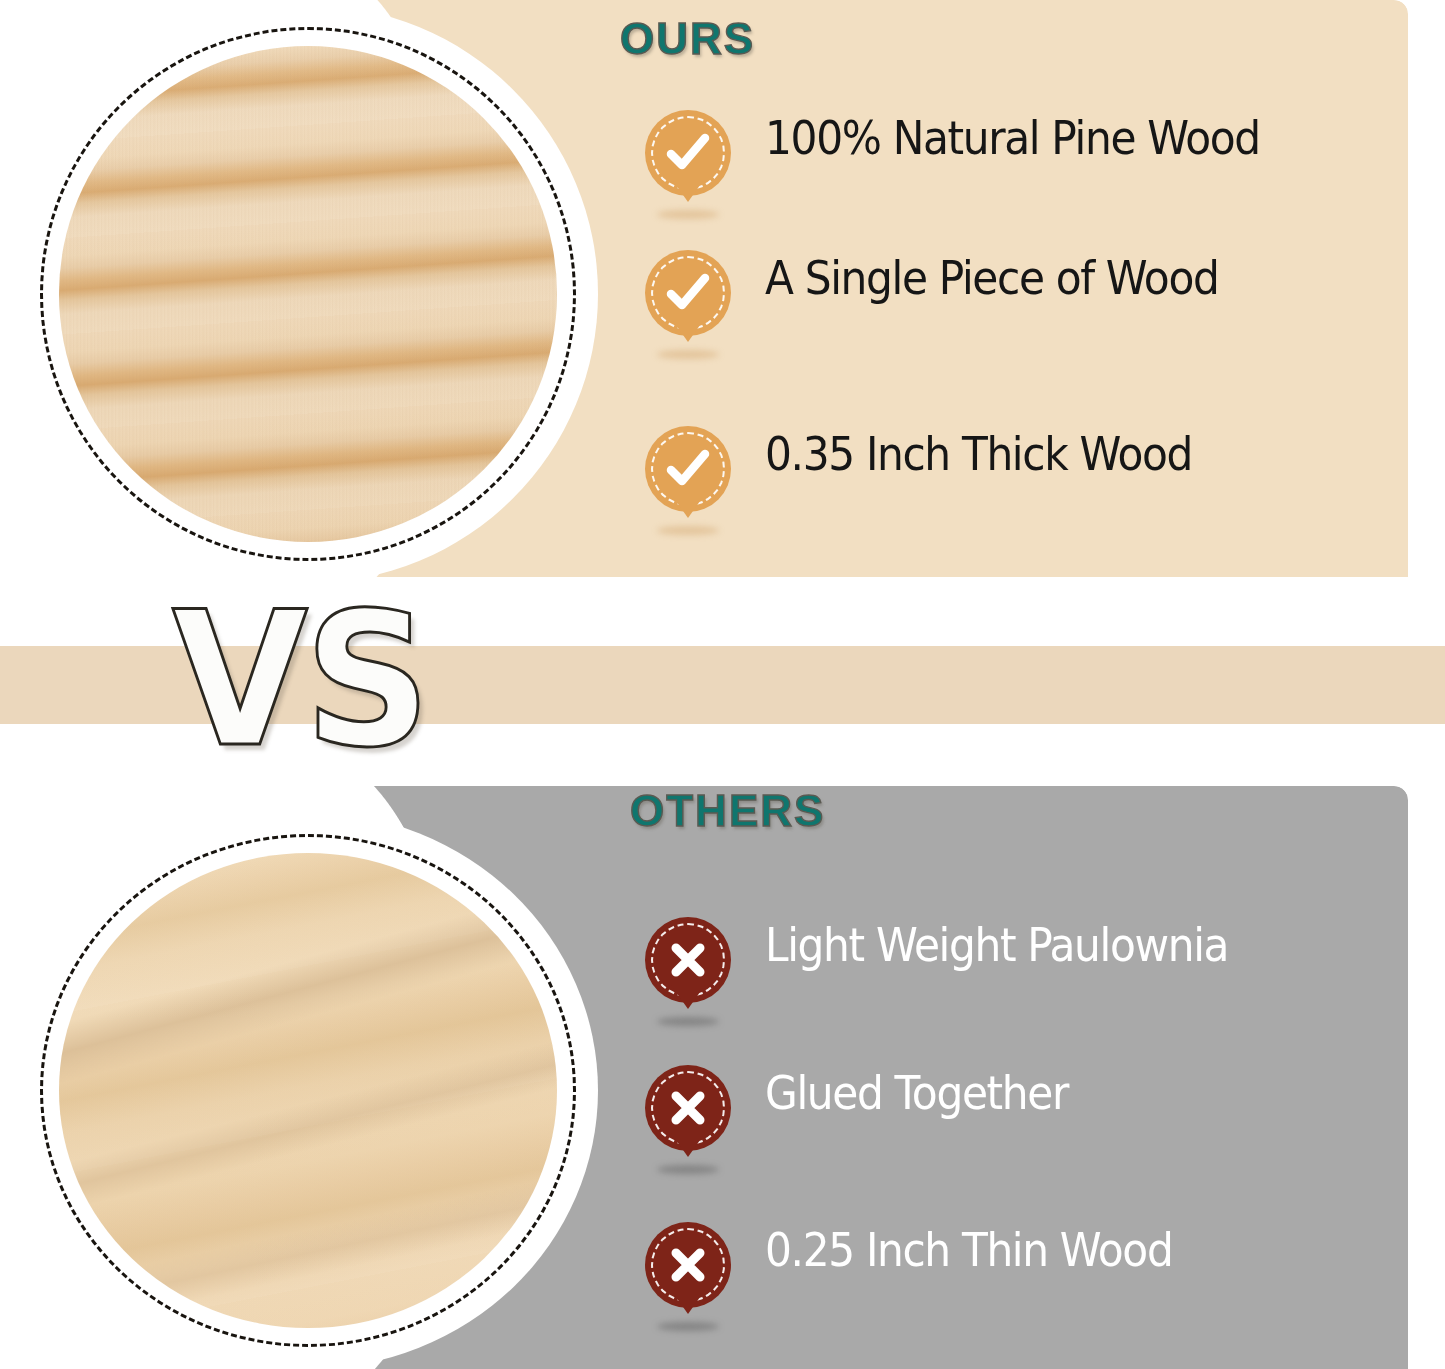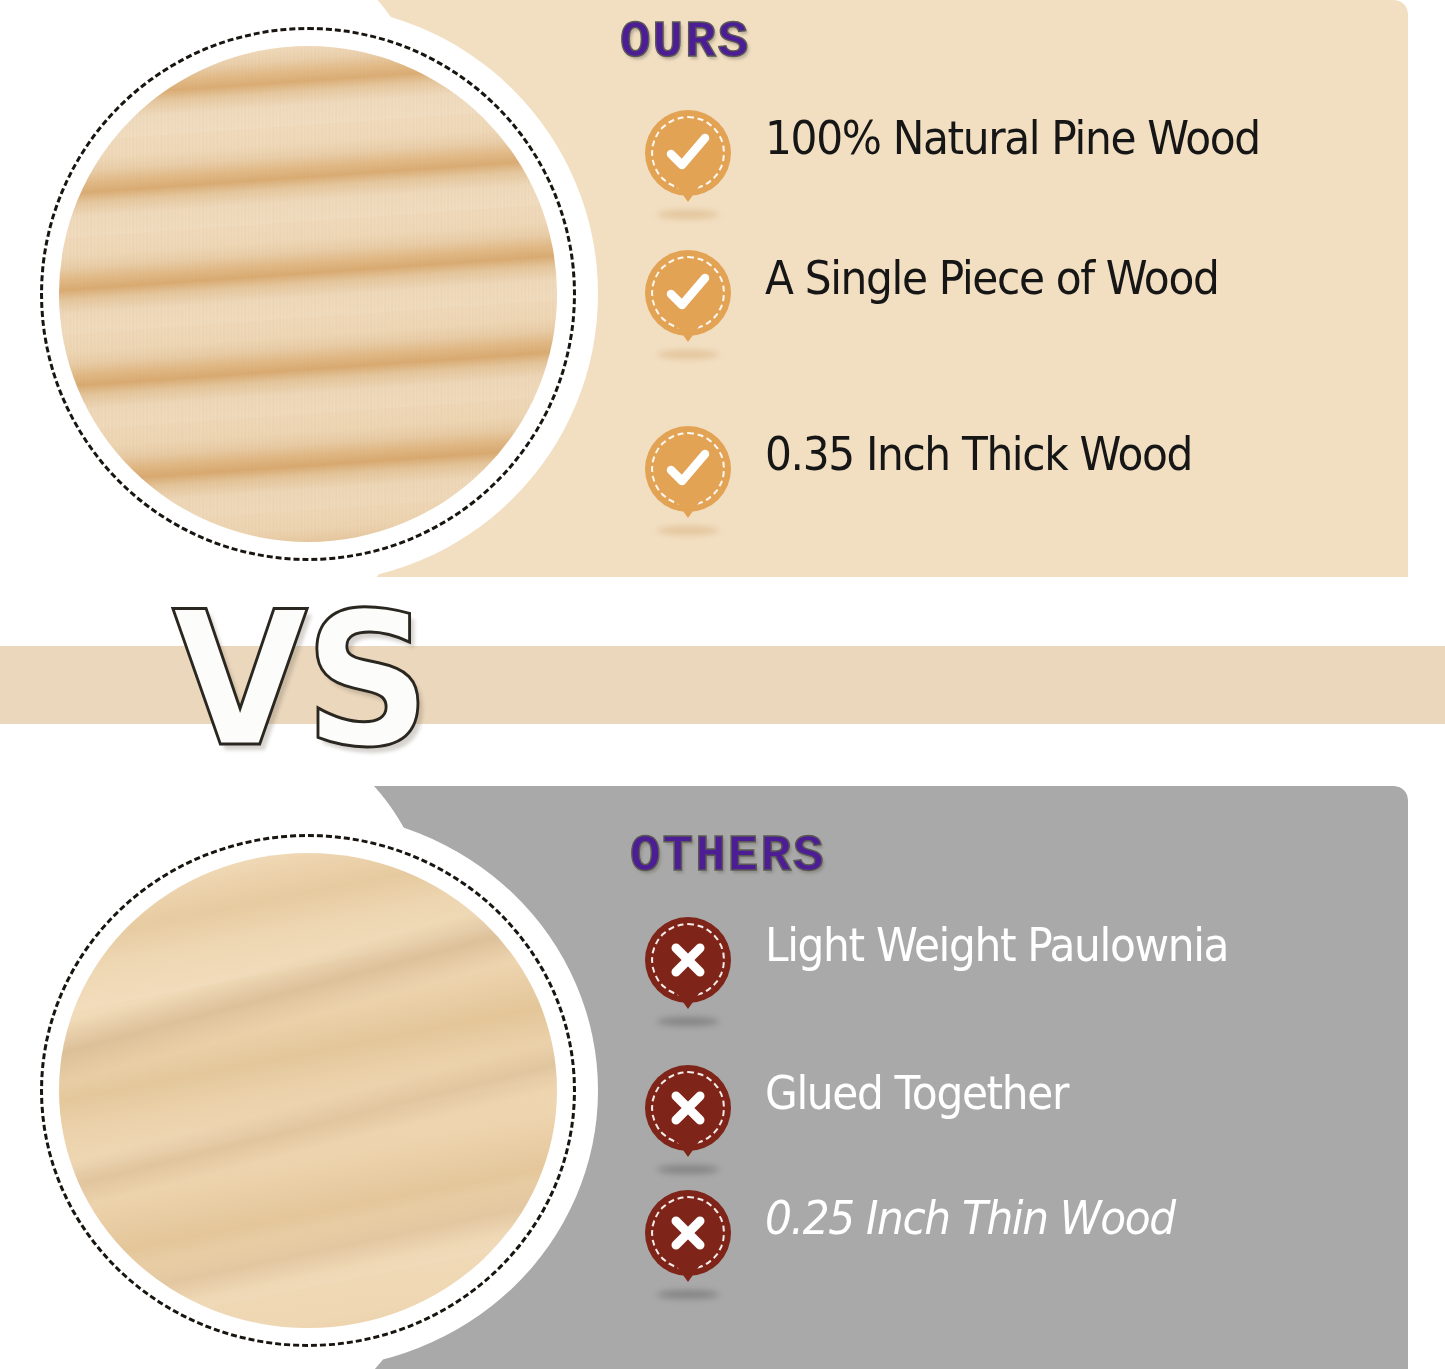--- a/index.html
+++ b/index.html
@@ -148,50 +148,50 @@
     inset: 0;
     background:
       linear-gradient(165deg, rgba(200,165,120,0.00) 28%, rgba(178,140,95,0.30) 33%, rgba(200,165,120,0.00) 38%),
       linear-gradient(166deg, rgba(200,165,120,0.00) 52%, rgba(178,140,95,0.22) 56%, rgba(200,165,120,0.00) 60%),
       linear-gradient(168deg, rgba(200,165,120,0.00) 74%, rgba(178,140,95,0.18) 78%, rgba(200,165,120,0.00) 82%);
   }
 
   
   .section-title {
     position: absolute;
-    font-family: Liberation Mono, monospace;
+    font-family: Liberation Sans, sans-serif;
     font-weight: 700;
-    font-size: 51px;
+    font-size: 44px;
     letter-spacing: 2px;
-    color: #4c1d95;
+    color: #0f766e;
     -webkit-text-stroke: 1.4px #5a5a52;
     text-shadow: 2px 3px 3px rgba(90,85,75,0.35);
     white-space: nowrap;
   }
   .title-ours   { left: 620px; top: 14px;  }
-  .title-others { left: 630px; top: 828px; }
+  .title-others { left: 630px; top: 786px; }
 
   
   .feature-row {
     position: absolute;
     display: flex;
     align-items: flex-start;
     gap: 34px;
     height: 120px;
   }
   .rows-ours   .feature-row { left: 645px; }
   .rows-others .feature-row { left: 645px; }
 
   .row-o-1 { top: 110px; }
   .row-o-2 { top: 250px; }
   .row-o-3 { top: 426px; }
 
   .row-x-1 { top: 917px; }
   .row-x-2 { top: 1065px; }
-  .row-x-3 { top: 1190px; font-style: italic; }
+  .row-x-3 { top: 1222px; }
 
   
   .pin {
     position: relative;
     width: 86px;
     height: 108px;
     flex: 0 0 86px;
   }
   .pin-bubble {
     position: absolute;

